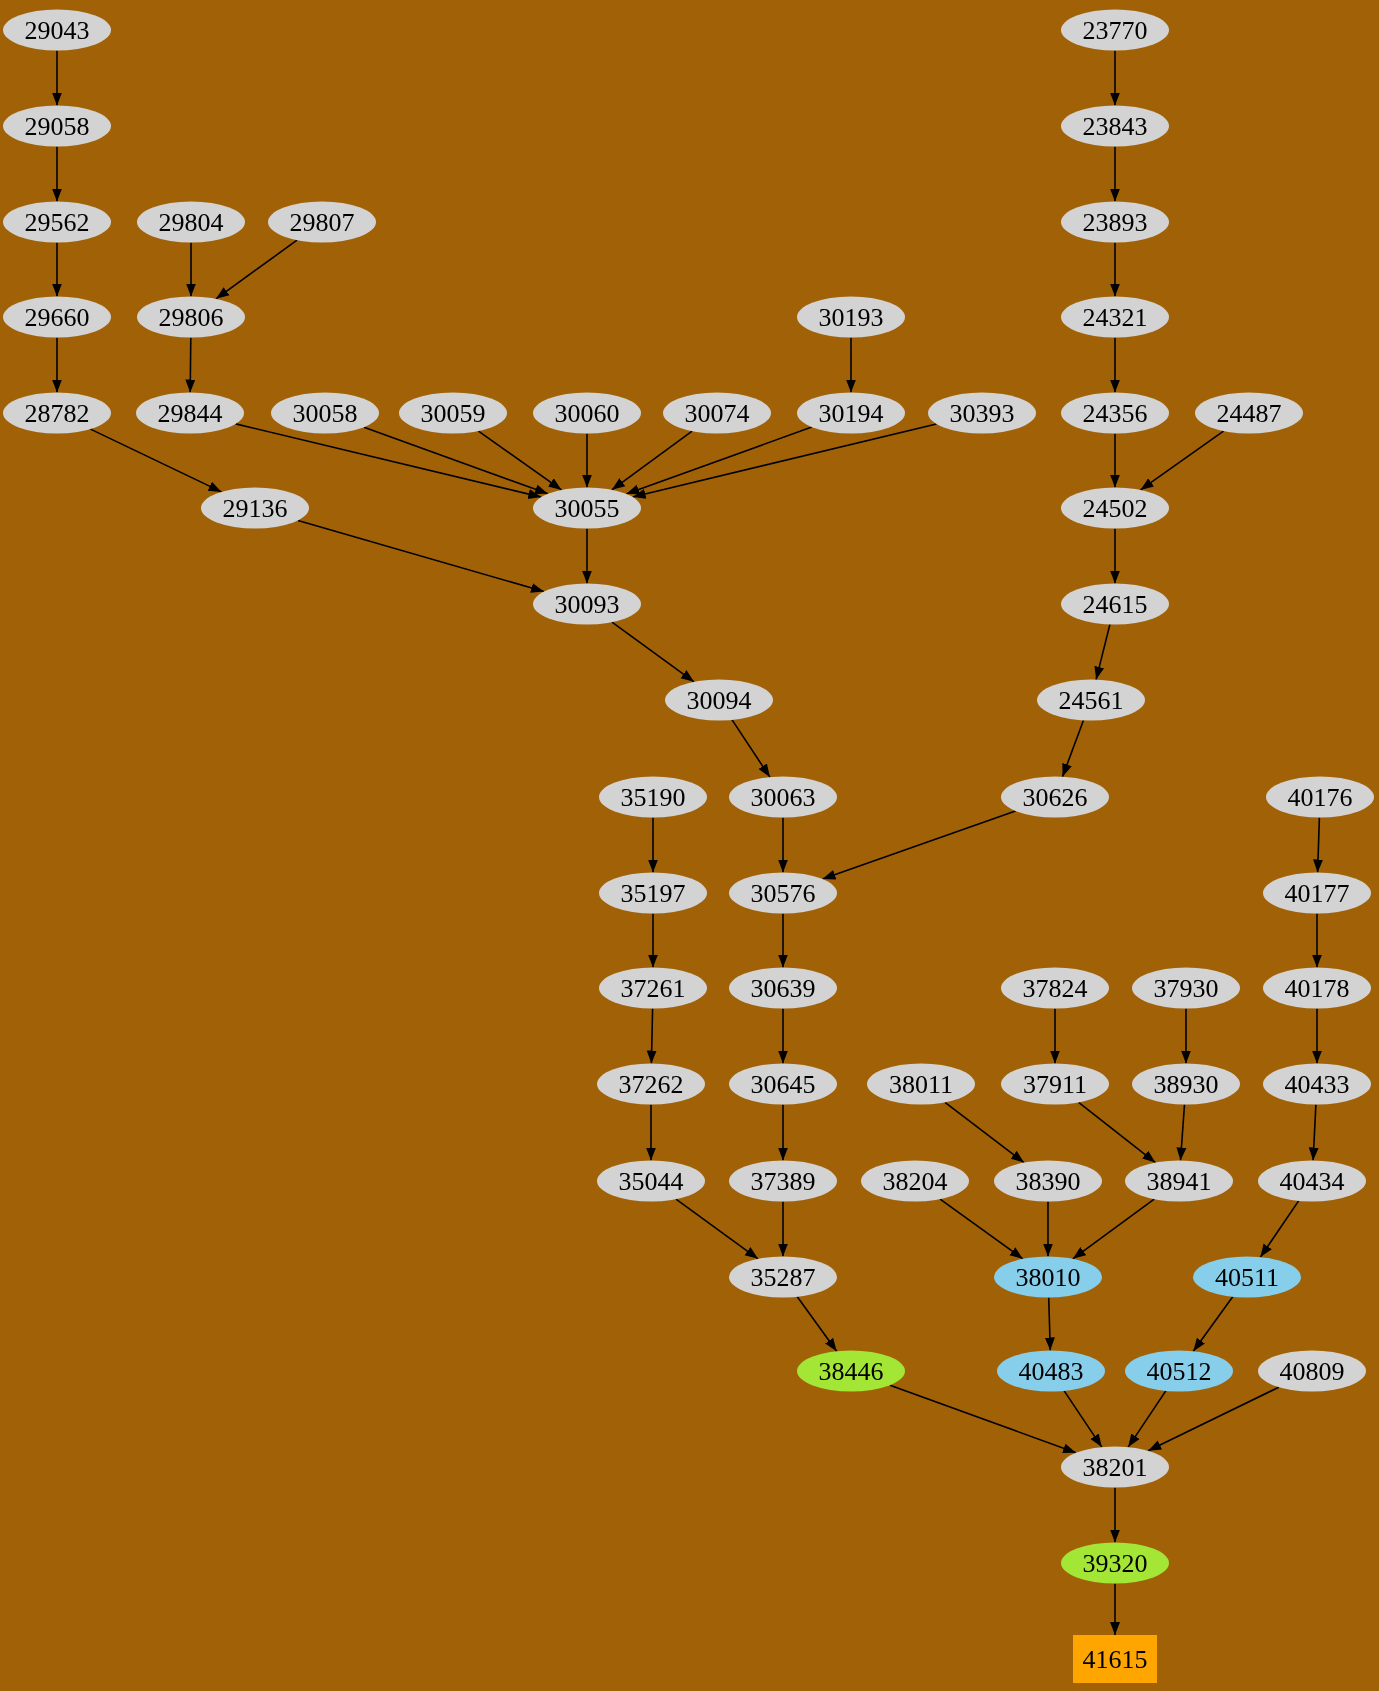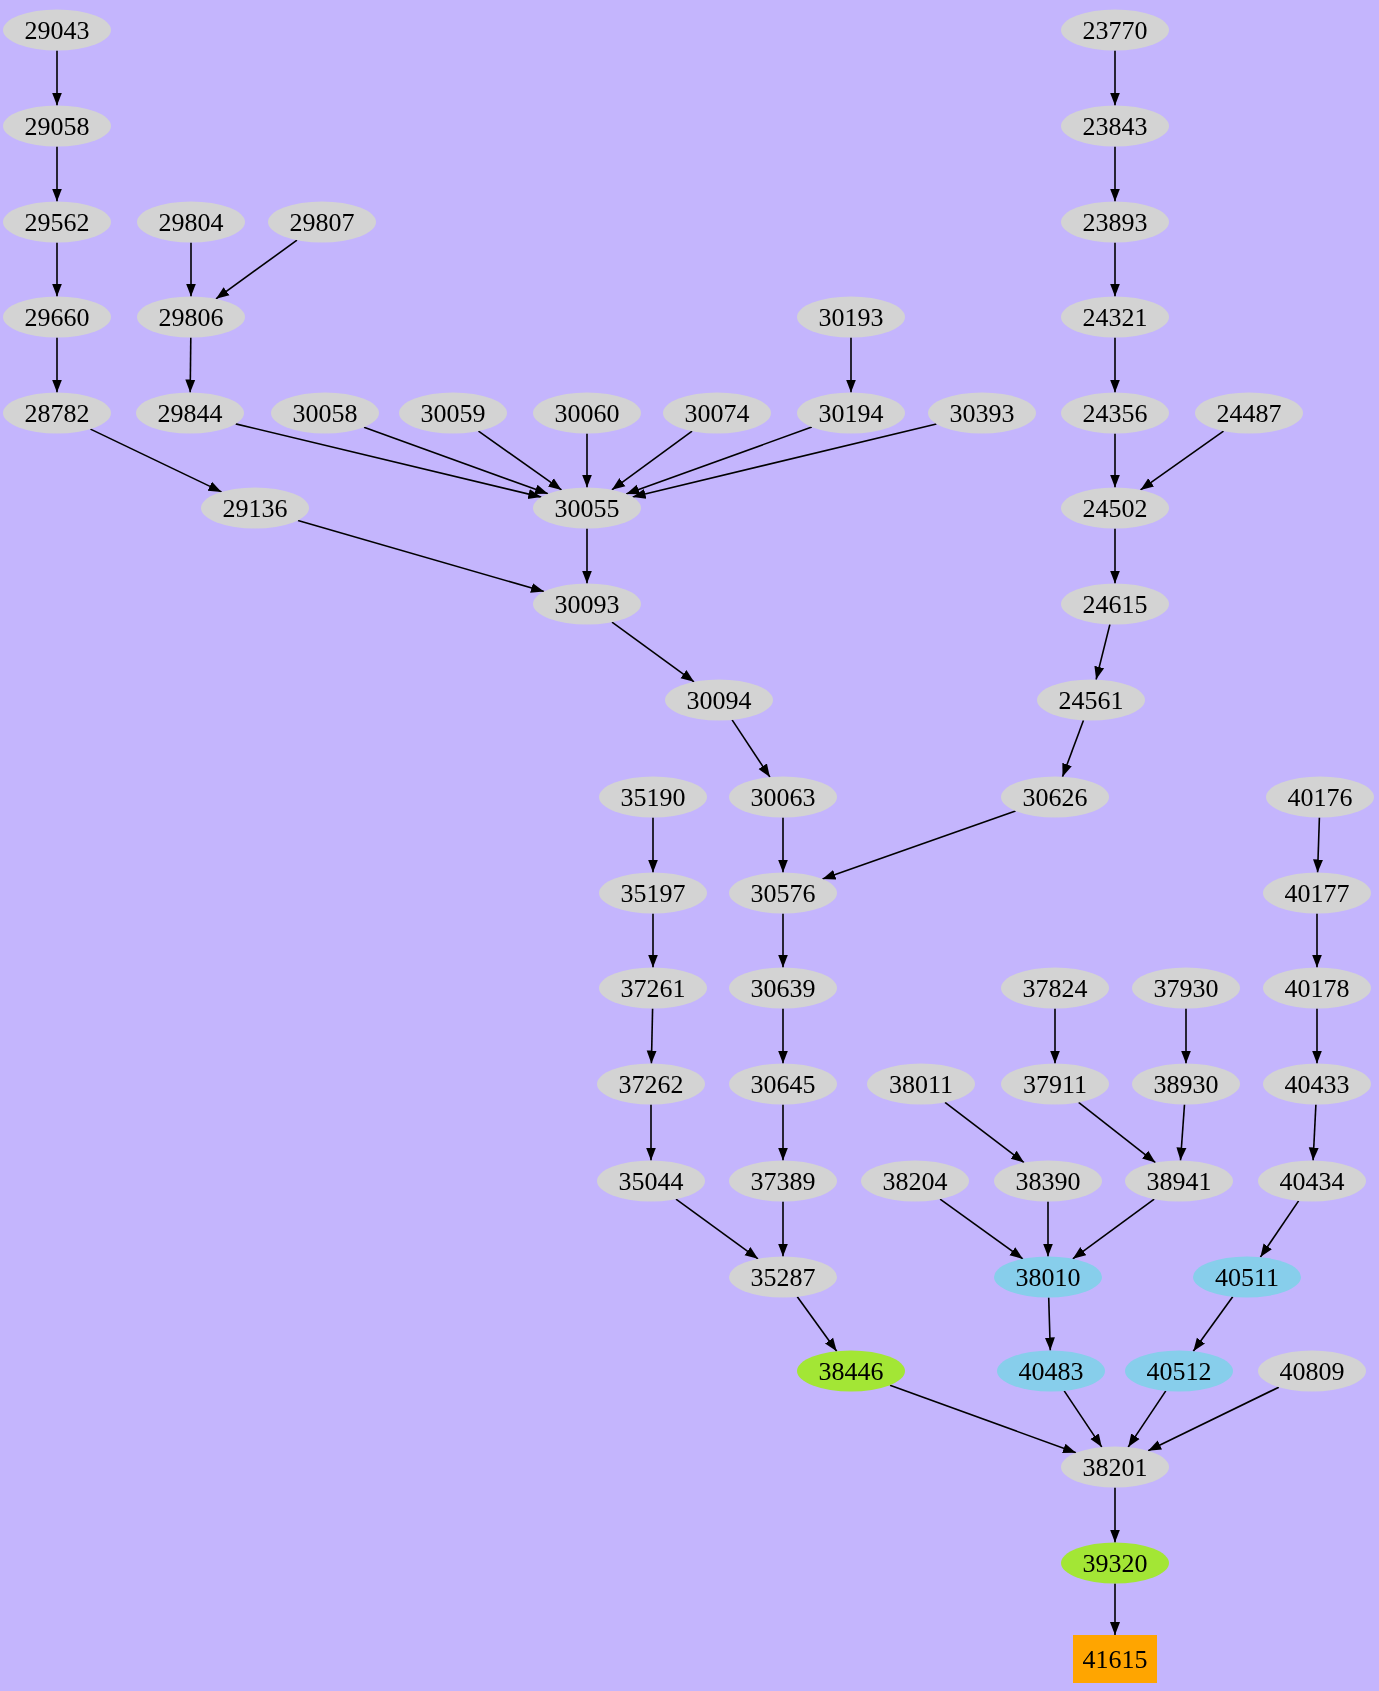--- a/index.html
+++ b/index.html
@@ -4,21 +4,21 @@
 <style>
   html, body {
     margin: 0;
     padding: 0;
     background: #ffffff;
   }
   .graph-wrap {
     position: relative;
     width: 1379px;
     height: 1691px;
-    background: #c4b5fd;
+    background: #a16207;
   }
   svg {
     display: block;
   }
   svg text.node-label {
     font-family: "Liberation Serif", "DejaVu Serif", serif;
     font-size: 26px;
     fill: #000000;
     text-anchor: middle;
   }

